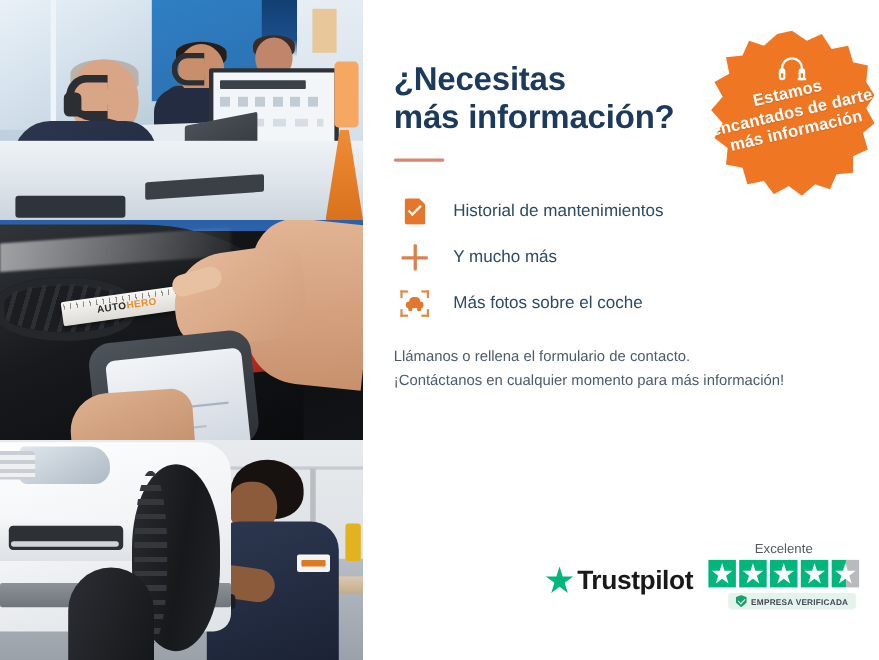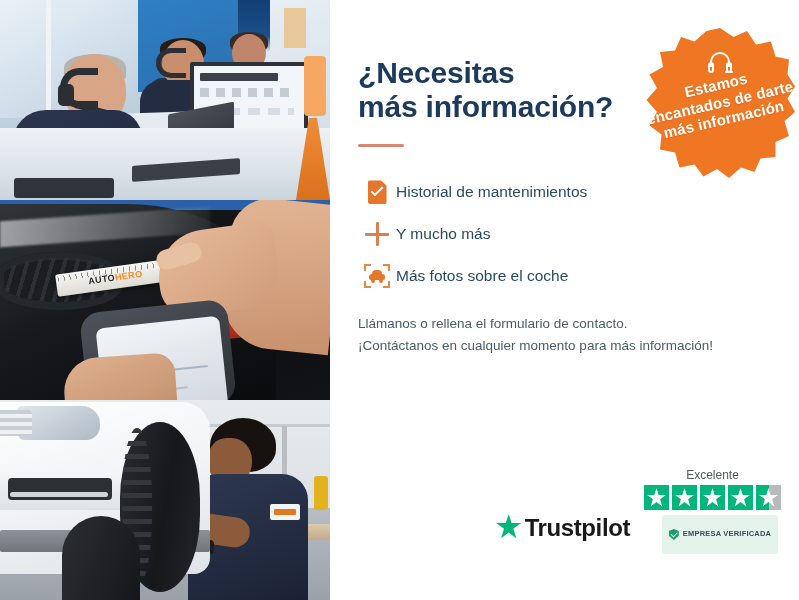--- a/index.html
+++ b/index.html
@@ -325,20 +325,21 @@
     height: 38px; margin-bottom: 4px;
   }
   .ficon {
     position: relative;
     width: 38px; height: 30px; flex: 0 0 38px;
     display:flex; align-items:center; justify-content:center;
   }
   .flabel {
     font-size: 15.5px; color: #2b4a66; font-weight: 400;
     white-space: nowrap;
+    margin-left: 16px;
   }
 
   
   .ic-doc{position:relative;width:19px;height:24px;background:#e4772c;border-radius:2px;
     clip-path: polygon(0 0,72% 0,100% 22%,100% 100%,0 100%);}
   .ic-doc .ck{position:absolute;left:3px;top:7px;width:12px;height:6px;
     border-left:2.4px solid #fff;border-bottom:2.4px solid #fff;transform:rotate(-45deg);}
 
   
   .ic-tools{position:relative;width:26px;height:26px;}
@@ -375,39 +376,39 @@
   .contact {
     margin-top: 18px;
     font-size: 13.5px; line-height: 1.62; color: #4a5b6b;
   }
 
   
   .tp {
     position: absolute; right: 18px; bottom: 46px;
     display: flex; align-items: flex-end; gap: 14px;
   }
-  .tp-logo { display:flex; align-items:flex-start; gap:3px; padding-bottom:12px;}
+  .tp-logo { display:flex; align-items:center; gap:3px; padding-bottom:12px;}
   .tp-star {
     width: 26px; height: 26px; background:#00b67a;
     clip-path: polygon(50% 0%,61% 35%,98% 35%,68% 57%,79% 93%,50% 71%,21% 93%,32% 57%,2% 35%,39% 35%);
   }
   .tp-word { font-size:24px; font-weight:700; color:#191919; letter-spacing:-0.4px;}
   .tp-right { display:flex; flex-direction:column; align-items:center; gap:3px;}
   .tp-excelente{ font-size:12px; color:#55595e; }
   .tp-stars{ display:flex; gap:3px; }
   .tp-cell{ position:relative; width:25px; height:25px; background:#00b67a; overflow:hidden;}
   .tp-cell.half{ background:#b8bbbd; }
   .tp-cell.half::before{ content:""; position:absolute; left:0; top:0; width:50%; height:100%; background:#00b67a;}
   .tp-cell .sg{
     position:absolute; left:2.5px; top:2.5px; width:20px; height:20px; background:#fff;
     clip-path: polygon(50% 2%,61% 37%,97% 37%,68% 59%,79% 95%,50% 73%,21% 95%,32% 59%,3% 37%,39% 37%);
   }
   .tp-verified{
-    margin-top:2px; display:flex; align-items:flex-start; gap:4px;
-    background:#e4f3ec; border-radius:3px; padding:14px 7px;margin-left:15px;
+    margin-top:2px; display:flex; align-items:flex-end; gap:4px;
+    background:#e4f3ec; border-radius:3px; padding:2px 7px;margin-left:15px;
   }
   .tp-shield{
     width:10px; height:11px; background:#1a9e6d;
     clip-path: polygon(50% 0,100% 18%,100% 62%,50% 100%,0 62%,0 18%);
     position:relative;
   }
   .tp-shield::after{
     content:""; position:absolute; left:2px; top:3px; width:5px; height:2.5px;
     border-left:1.5px solid #e4f3ec; border-bottom:1.5px solid #e4f3ec; transform:rotate(-45deg);
   }

